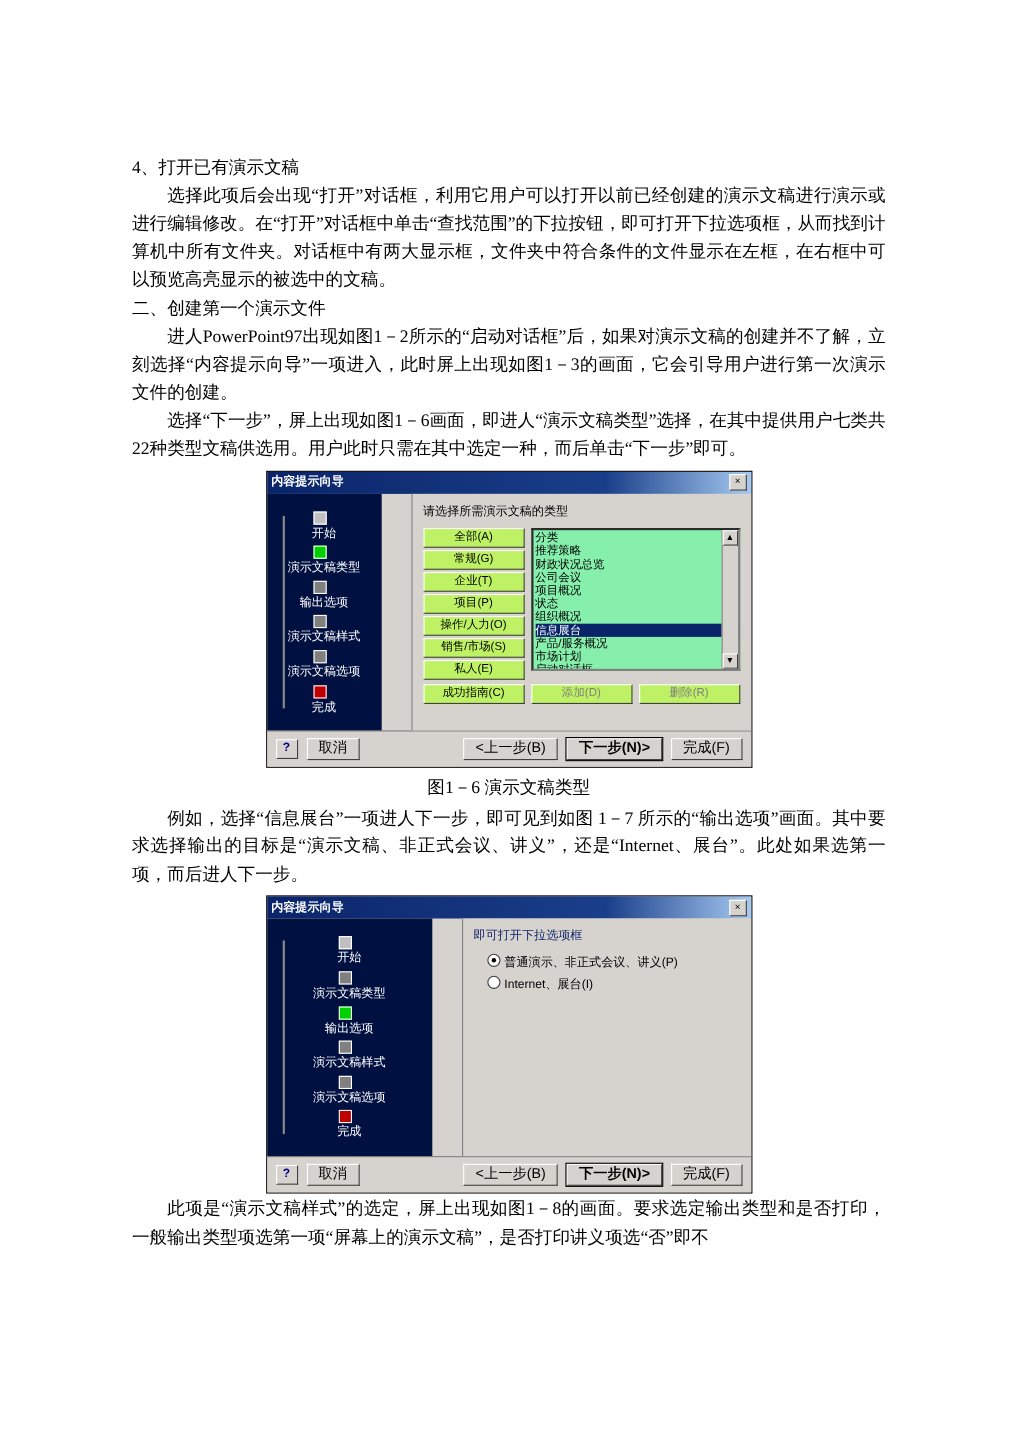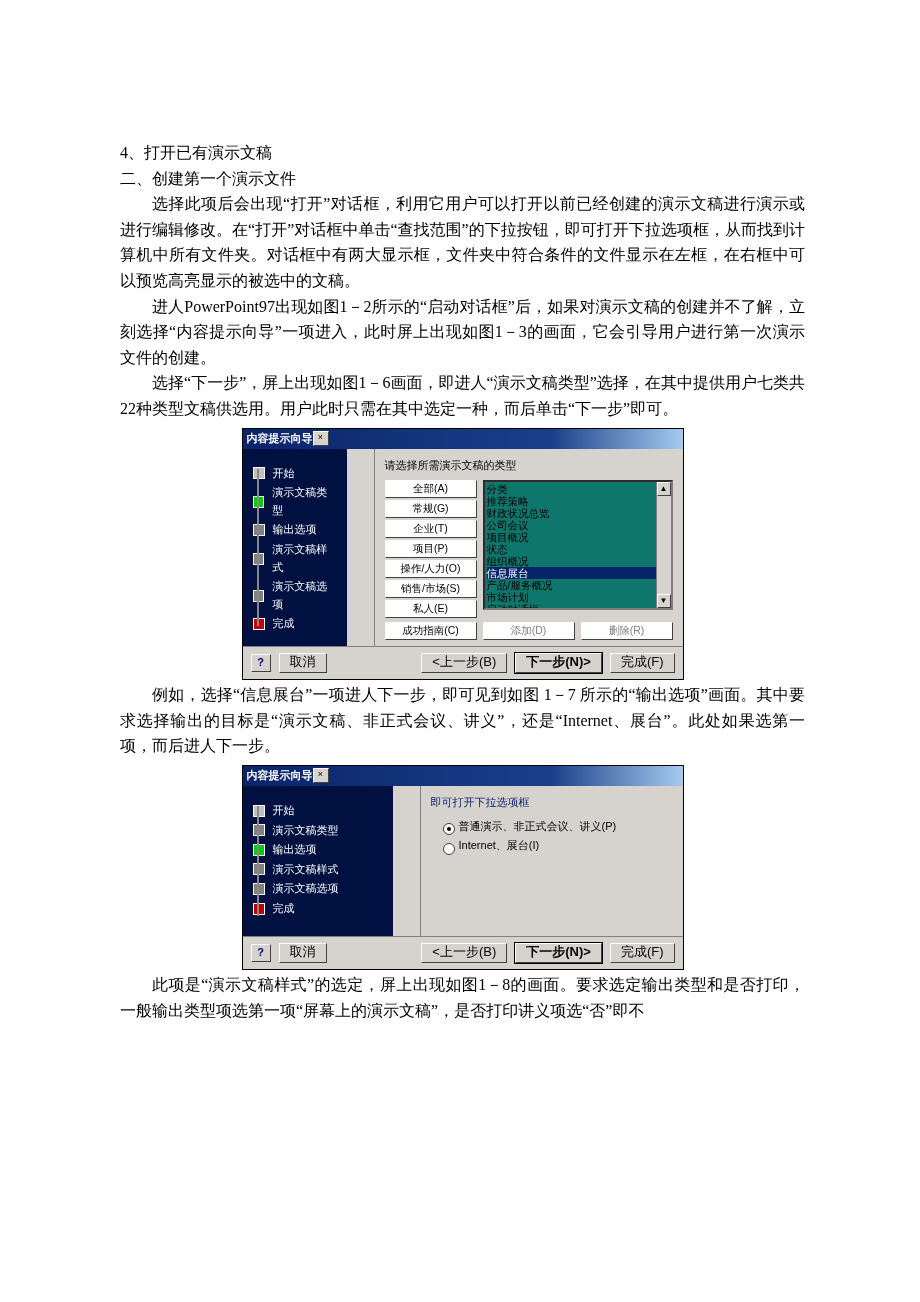--- a/index.html
+++ b/index.html
@@ -33,41 +33,41 @@
     font-family: "Microsoft Sans Serif","SimSun",sans-serif;
     font-size: 11px;
     position: relative;
   }
   .titlebar {
     background: linear-gradient(90deg,#0a246a 0%,#1a3f8a 70%,#a6caf0 100%);
     color: #fff;
     padding: 2px 4px;
     display: flex;
     align-items: center;
-    justify-content: flex-start;
+    justify-content: space-between;
     height: 16px;
   }
   .titlebar-text { font-weight: bold; }
   .close-btn {
     width: 14px; height: 13px;
     background:#d6d3ce;
     border:1px solid #fff;
     border-right-color:#404040; border-bottom-color:#404040;
     color:#000; font-size:9px; line-height:11px; text-align:center;
     font-family: sans-serif;
   }
   .dlg-body { display:flex; }
   .left-pane {
     width:150px; background:#001040; color:#fff;
     padding:14px 10px 10px 10px;
     box-sizing:border-box;
     position:relative;
   }
   .wiz-list { list-style:none; margin:0; padding:0; }
-  .wiz-row { display:flex; align-items:center; margin:2px 0; }
+  .wiz-row { display:flex; align-items:center; margin:2px 0;flex-direction:column; }
   .wiz-sq {
     width:12px; height:12px; background:#808080;
     border:1px solid #fff; box-sizing:border-box;
     margin-right:8px;
   }
   .wiz-sq.first { background:#c0c0c0; }
   .wiz-sq.active-green { background:#00d000; }
   .wiz-sq.last { background:#c00000; }
   .wiz-spine {
     position:absolute; left:14px; top:20px; bottom:20px; width:2px; background:#888;
@@ -76,28 +76,28 @@
     flex:1; background:#d6d3ce; padding:8px 10px 6px 10px;
     border-left:1px solid #808080;
     box-sizing:border-box;
     margin-left:27px;
   }
   .prompt { margin-bottom:6px; }
   .cat-area { display:flex; gap:6px; }
   .cat-col { display:flex; flex-direction:column; gap:2px; }
   .cat-btn {
     width:90px; height:16px;
-    background:#ffffff;
+    background:#bef264;
     border:1px solid #fff;
     border-right-color:#404040; border-bottom-color:#404040;
     text-align:center; line-height:14px;
     font-size:10.5px;
   }
   .listbox {
-    flex:1; background:#0f766e;
+    flex:1; background:#86efac;
     border:2px inset #808080;
     height:124px; overflow:hidden;
     font-size:10.5px; line-height:12px;
     padding:1px 0 1px 2px;
     position:relative;
   }
   .listbox .sel { background:#0a246a; color:#fff; }
   .listbox .sb {
     position:absolute; right:0; top:0; bottom:0; width:14px;
     background:#d6d3ce; border-left:1px solid #808080;
@@ -122,40 +122,40 @@
     color:#000080; font-weight:bold; font-size:11px;
   }
   .foot-btn {
     height:18px; padding:0 10px;
     background:#d6d3ce;
     border:1px solid #fff;
     border-right-color:#404040; border-bottom-color:#404040;
     font-size:13px; line-height:16px;
   }
   .foot-btn.def { outline:1px solid #000;font-weight:bold; }
-  .radio-row { display:flex; align-items:flex-end; gap:4px; margin:2px 0 2px 8px; font-size:11px; color:#fff0; }
+  .radio-row { display:flex; align-items:flex-start; gap:4px; margin:2px 0 2px 8px; font-size:11px; color:#fff0; }
   .radio-row span { color:#000; }
   .radio {
     width:10px; height:10px; border-radius:50%;
     border:1px solid #404040; background:#fff;
     display:inline-flex; align-items:center; justify-content:center;
   }
   .radio.checked::after { content:""; width:4px; height:4px; background:#000; border-radius:50%; }
   .dlg2 .right-pane { background:#d6d3ce; }
   .dlg2 .prompt { color:#0a246a; font-weight:normal; }
   .dlg2 .radio-area { margin-left:4px; }
 </style>
 </head>
 <body>
 
 <div class="page">
 
   <p class="para">4、打开已有演示文稿</p>
+  <p class="para indent">选择此项后会出现“打开”对话框，利用它用户可以打开以前已经创建的演示文稿进行演示或进行编辑修改。在“打开”对话框中单击“查找范围”的下拉按钮，即可打开下拉选项框，从而找到计算机中所有文件夹。对话框中有两大显示框，文件夹中符合条件的文件显示在左框，在右框中可以预览高亮显示的被选中的文稿。</p>
   <p class="para">二、创建第一个演示文件</p>
-  <p class="para indent">选择此项后会出现“打开”对话框，利用它用户可以打开以前已经创建的演示文稿进行演示或进行编辑修改。在“打开”对话框中单击“查找范围”的下拉按钮，即可打开下拉选项框，从而找到计算机中所有文件夹。对话框中有两大显示框，文件夹中符合条件的文件显示在左框，在右框中可以预览高亮显示的被选中的文稿。</p>
   <p class="para indent">进人PowerPoint97出现如图1－2所示的“启动对话框”后，如果对演示文稿的创建并不了解，立刻选择“内容提示向导”一项进入，此时屏上出现如图1－3的画面，它会引导用户进行第一次演示文件的创建。</p>
   <p class="para indent">选择“下一步”，屏上出现如图1－6画面，即进人“演示文稿类型”选择，在其中提供用户七类共22种类型文稿供选用。用户此时只需在其中选定一种，而后单击“下一步”即可。</p>
 
   <div class="dialog">
     <div class="titlebar">
       <span class="titlebar-text">内容提示向导</span>
       <span class="close-btn">×</span>
     </div>
     <div class="dlg-body">
       <div class="left-pane">
@@ -228,20 +228,21 @@
     <div class="footer">
       <div class="help-icon">?</div>
       <div style="flex:0 0 auto" class="foot-btn">取消</div>
       <div style="flex:1"></div>
       <div class="foot-btn">&lt;上一步(B)</div>
       <div class="foot-btn def">下一步(N)&gt;</div>
       <div class="foot-btn">完成(F)</div>
     </div>
   </div>
 
+  <p class="caption">图1－6  演示文稿类型</p>
   <p class="para indent">例如，选择“信息展台”一项进人下一步，即可见到如图 1－7 所示的“输出选项”画面。其中要求选择输出的目标是“演示文稿、非正式会议、讲义”，还是“Internet、展台”。此处如果选第一项，而后进人下一步。</p>
 
   <div class="dialog dlg2">
     <div class="titlebar">
       <span class="titlebar-text">内容提示向导</span>
       <span class="close-btn">×</span>
     </div>
     <div class="dlg-body">
       <div class="left-pane">
         <div class="wiz-spine"></div>

